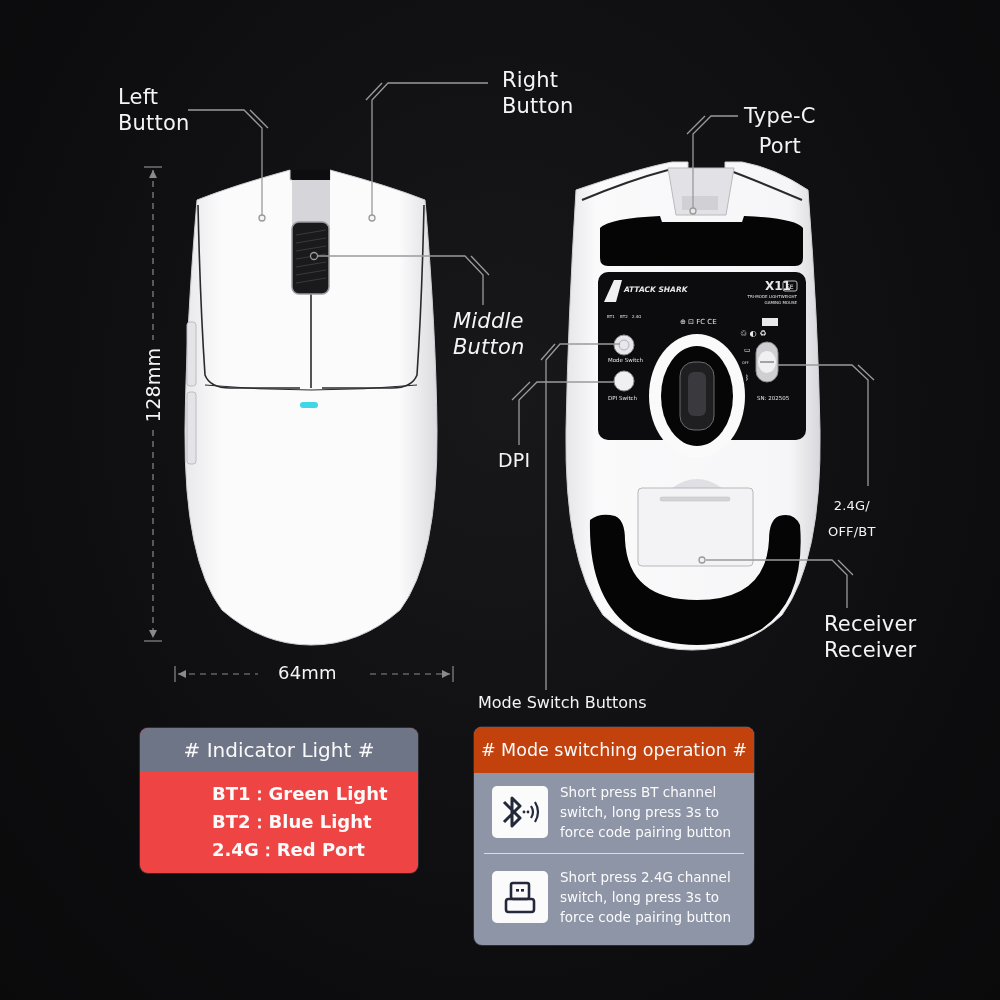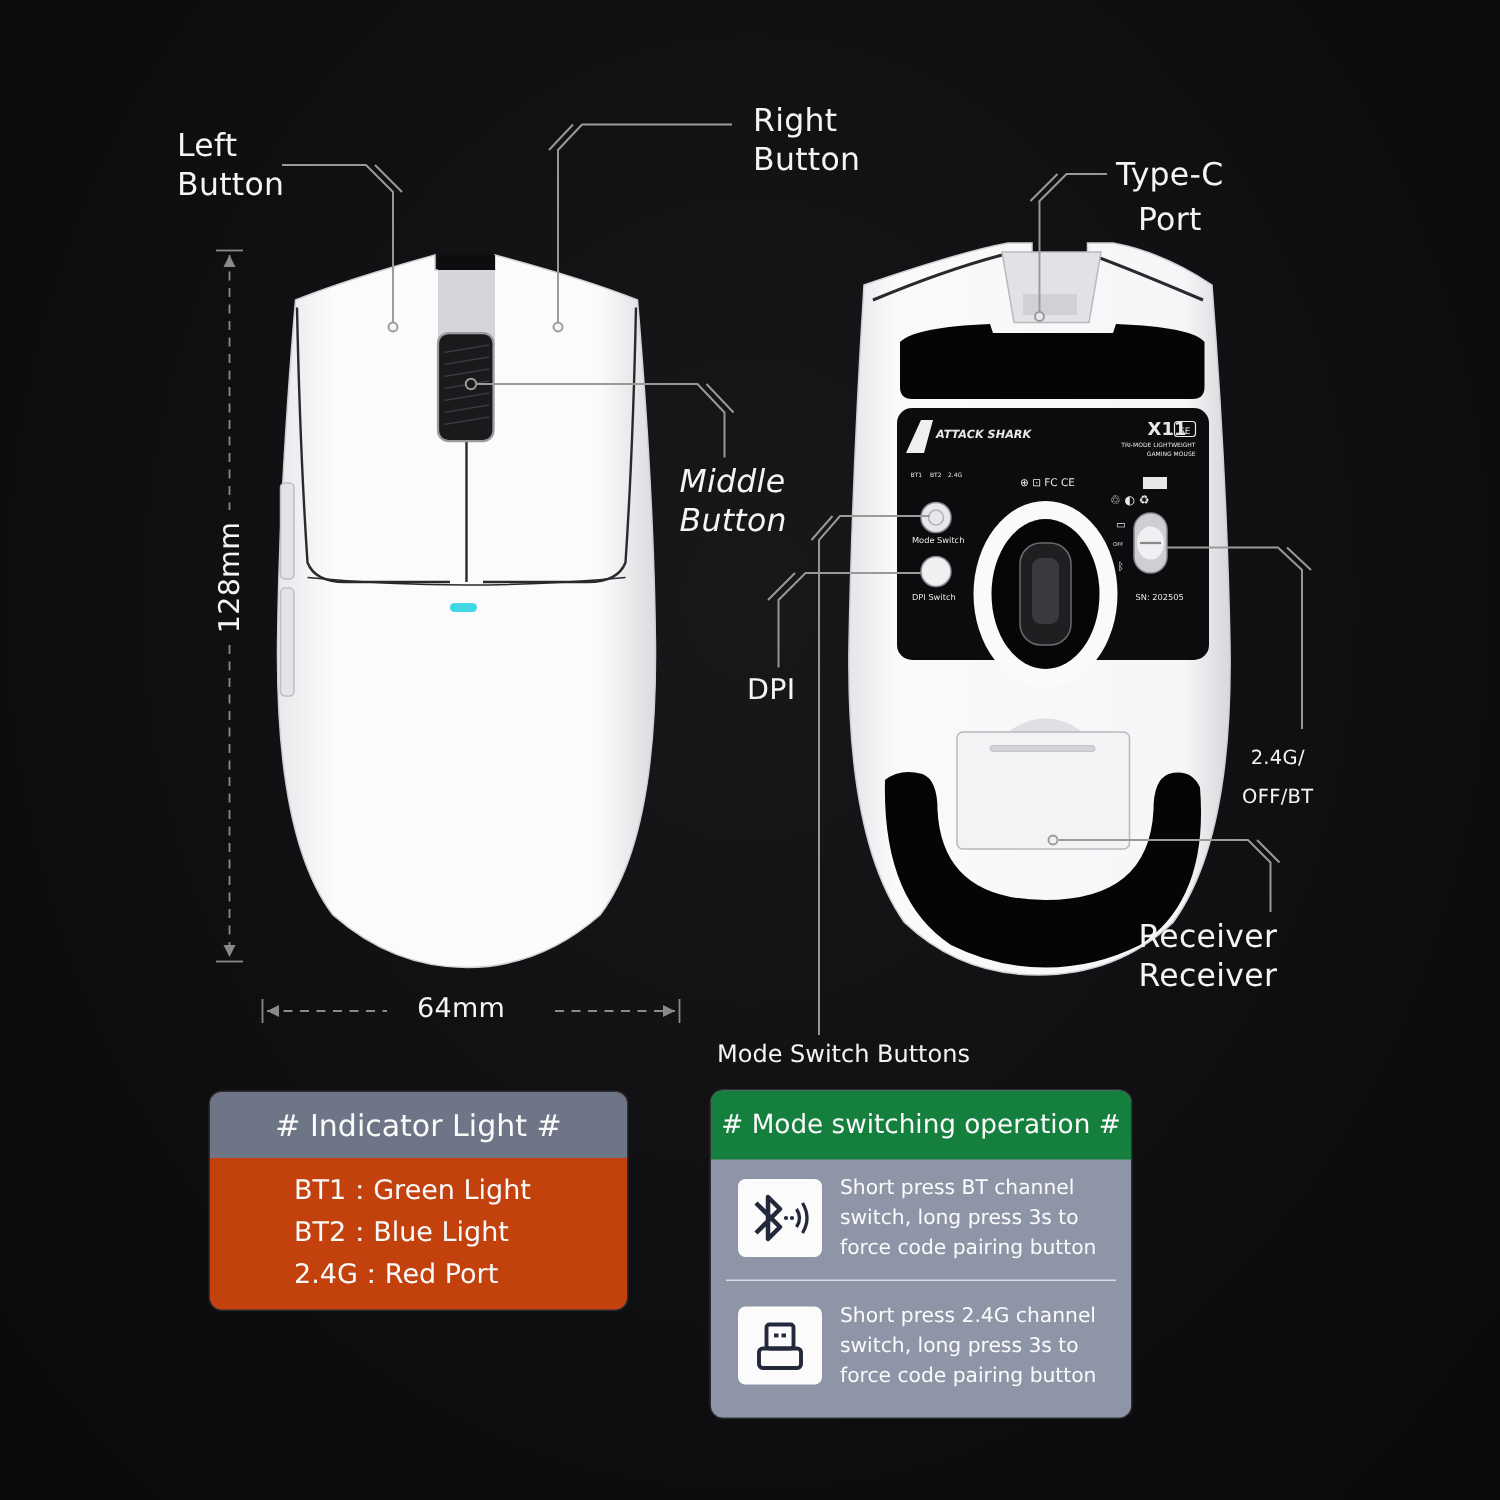--- a/index.html
+++ b/index.html
@@ -7,33 +7,33 @@
     width:1000px; height:1000px; overflow:hidden; position:relative;
     background: radial-gradient(ellipse at 50% 40%, #18181b 0%, #0d0d0f 70%, #0a0a0b 100%);
     font-family: "DejaVu Sans", sans-serif; color:#f2f2f2;
   }
   .abs { position:absolute; }
   .label { position:absolute; font-size:21px; line-height:26px; color:#f4f4f4; letter-spacing:0.2px; }
   svg.overlay { position:absolute; left:0; top:0; width:1000px; height:1000px; }
 
   
   .ind-panel { left:140px; top:728px; width:278px; height:145px; border-radius:8px; overflow:hidden;
-    background:#c2410c; box-shadow:0 0 0 1px #2a2d33; }
+    background:#ef4444; box-shadow:0 0 0 1px #2a2d33; }
   .ind-head { height:44px; background:#6e7586; display:flex; align-items:center; justify-content:center;
     font-size:20px; color:#fafafa; }
-  .ind-body { padding:8px 0 0 56px; font-size:18px; line-height:28px; color:#fafafa; }
+  .ind-body { padding:8px 0 0 72px; font-size:18px; line-height:28px; color:#fafafa;font-weight:bold; }
   .ind-row { white-space:nowrap; }
   .ind-row span { display:inline-block; }
   .ind-row .k { min-width:52px; }
 
   
   .mode-title { left:478px; top:693px; font-size:16px; color:#f4f4f4; }
   .mode-panel { left:474px; top:727px; width:280px; height:218px; border-radius:8px; overflow:hidden;
     background:#8d95a6; box-shadow:0 0 0 1px #2a2d33; }
-  .mode-head { height:46px; background:#15803d; display:flex; align-items:center; justify-content:center;
+  .mode-head { height:46px; background:#c2410c; display:flex; align-items:center; justify-content:center;
     font-size:17.5px; color:#fafafa; white-space:nowrap; }
   .mode-item { position:absolute; left:18px; width:250px; height:60px; }
   .mode-icon { position:absolute; left:0; top:4px; width:56px; height:52px; background:#fbfbfc; border-radius:5px;
     display:flex; align-items:center; justify-content:center; }
   .mode-text { position:absolute; left:68px; top:0; font-size:13.5px; line-height:20px; color:#fbfbfc; width:200px; }
   .mode-divider { position:absolute; left:10px; right:10px; top:126px; height:1px; background:#d9dce3; }
 </style>
 </head>
 <body>
 
@@ -205,21 +205,21 @@
 </div>
 <div class="label" style="left:744px; top:103px; text-align:center;">
   <div>Type-C</div>
     <div style="margin-top:4px">Port</div>
 </div>
 <div class="label" style="left:498px; top:447px; font-size:19px;">DPI</div>
 <div class="label" style="left:828px; top:493px; font-size:13px; text-align:center;">
   <div>2.4G/</div>
     <div>OFF/BT</div>
 </div>
-<div class="label" style="left:759px; top:611px;">
+<div class="label" style="left:824px; top:611px;">
   <div>Receiver</div>
     <div>Receiver</div>
 </div>
 
 <div class="label" style="left:116px; top:372px; transform:rotate(-90deg); transform-origin:center; font-size:19px;">128mm</div>
 <div class="label" style="left:278px; top:660px; font-size:18px;">64mm</div>
 
 <div class="abs ind-panel">
   <div class="ind-head"># Indicator Light #</div>
   <div class="ind-body">

